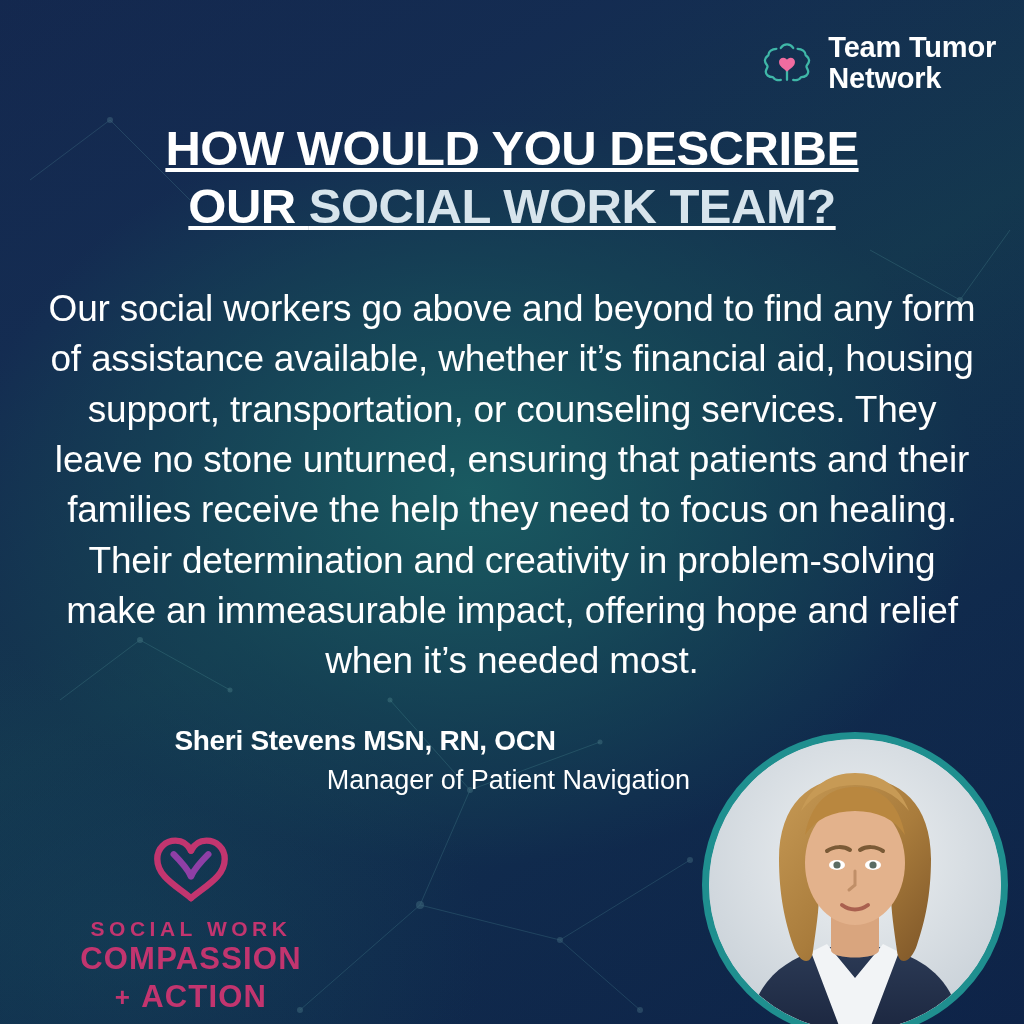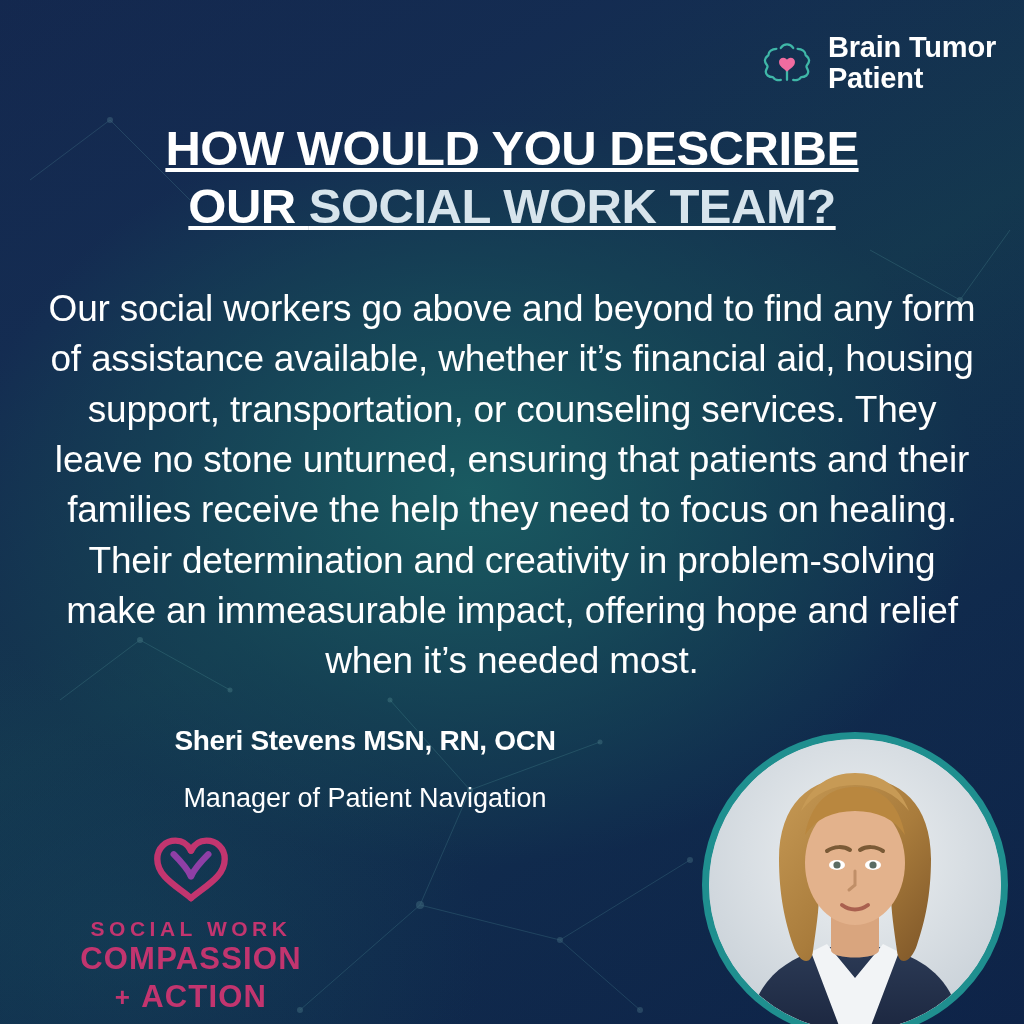--- a/index.html
+++ b/index.html
@@ -77,22 +77,23 @@
     color: #ffffff;
     font-size: 28px;
     font-weight: bold;
     letter-spacing: -0.3px;
     line-height: 1.2;
   }
   .attrib-role {
     color: #ffffff;
     font-size: 27px;
     font-weight: 400;
-    margin-top: 24px;
+    margin-top: 6px;
     line-height: 1.2;
+    text-align: right;
   }
   
   .portrait {
     position: absolute;
     right: 16px; bottom: -14px;
     width: 306px; height: 306px;
     border-radius: 50%;
     border: 7px solid #1f8f8f;
     overflow: hidden;
     background: #cfd6dc;
@@ -174,22 +175,22 @@
       <svg viewBox="0 0 60 52" width="54" height="46">
         <g fill="none" stroke="#3fb7a8" stroke-width="2.6" stroke-linecap="round" stroke-linejoin="round">
           <path d="M18 10c-5 0-9 3-9 7 0 1-4 2-4 6s3 5 3 7-2 3-2 6 3 6 8 6c2 3 6 4 9 3"></path>
           <path d="M42 10c5 0 9 3 9 7 0 1 4 2 4 6s-3 5-3 7 2 3 2 6-3 6-8 6c-2 3-6 4-9 3"></path>
           <path d="M23 9c2-3 5-4 7-4s5 1 7 4"></path>
           <path d="M30 45V31"></path>
         </g>
         <path d="M30 36c-4-4-9-6-9-11 0-3 2-5 5-5 2 0 3.3 1.2 4 2.3.7-1.1 2-2.3 4-2.3 3 0 5 2 5 5 0 5-5 7-9 11z" fill="#f06ca0"></path>
       </svg>
     </span>
-    <div class="logo-text"><span>Brain Tumor</span>
-<span>Patient</span></div>
+    <div class="logo-text"><span>Team Tumor</span>
+<span>Network</span></div>
   </div>
 
   <div class="headline">
     <span>How Would You Describe</span><br>
     <span>Our </span><span class="hl-accent">Social Work Team?</span>
   </div>
 
   <div class="quote">Our social workers go above and beyond to find any form of assistance available, whether it’s financial aid, housing support, transportation, or counseling services. They leave no stone unturned, ensuring that patients and their families receive the help they need to focus on healing. Their determination and creativity in problem-solving make an immeasurable impact, offering hope and relief when it’s needed most.</div>
 
   <div class="attrib">

